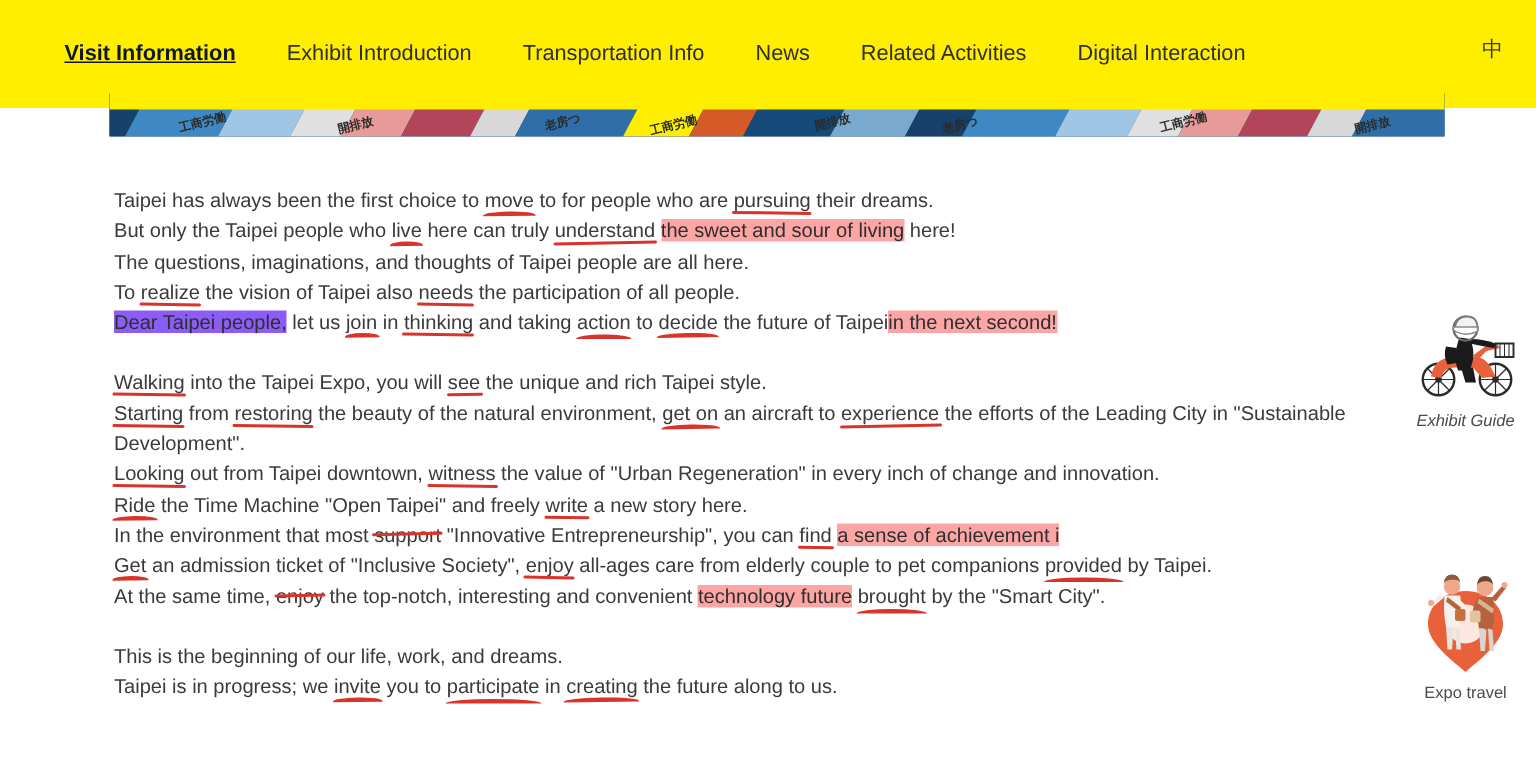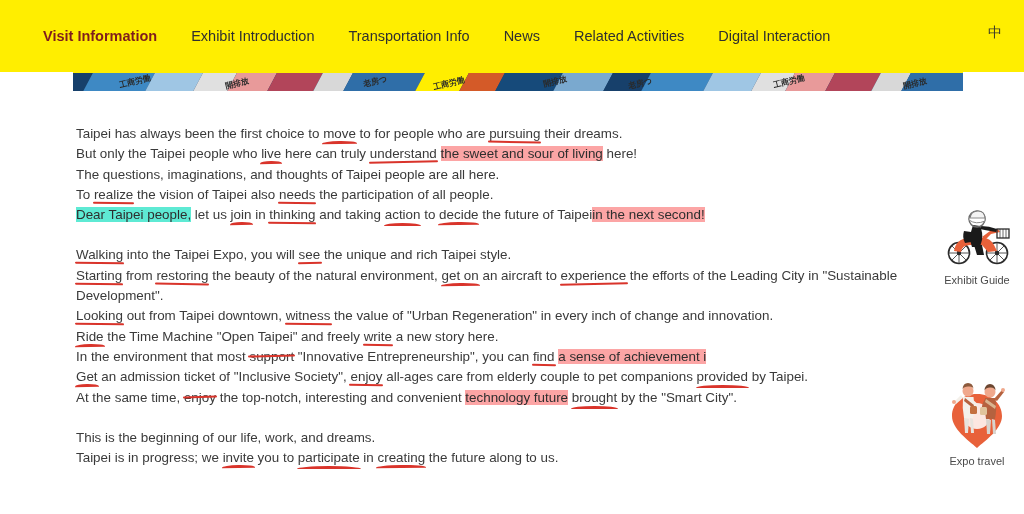--- a/index.html
+++ b/index.html
@@ -43,21 +43,21 @@
     margin-left: 26px;
     gap: 0;
   }
   .nav-link {
     font-size: 14.5px;
     color: #2f2f2f;
     padding: 0 17px;
     white-space: nowrap;
     cursor: pointer;
   }
-  .nav-link.active { font-weight: bold; color: #7f1d1d; }
+  .nav-link.active { font-weight: bold; color: #0f172a; text-decoration: underline; }
   .lang-toggle {
     position: absolute; right: 22px; top: 24px;
     font-family: "DejaVu Sans", sans-serif;
     font-size: 14px; color: #3a3a2a;
     cursor: pointer;
   }
 
   
   .banner-strip {
     position: absolute; left: 73px; top: 62px;
@@ -91,21 +91,21 @@
     width: 870px;
     font-size: 13.4px;
     color: #3a3a3a;
     line-height: 20.3px;
   }
   .content p { margin: 0; }
   .spacer { height: 20px; }
 
   
   .hl { background: #fca5a5; color: #2e2e2e; }
-  .hl-soft { background: #5eead4; color: #2e2e2e; }
+  .hl-soft { background: #8b5cf6; color: #2e2e2e; }
 
   .mk { position: relative; white-space: nowrap; }
   .mk::after {
     content: "";
     position: absolute;
     left: -1px; right: -1px;
     bottom: -2px;
     height: 2px;
     background: #d9342b;
     border-radius: 2px;
@@ -126,21 +126,21 @@
   .side-widget {
     position: absolute; right: 10px;
     width: 74px;
     text-align: center;
     cursor: pointer;
   }
   .side-widget .cap {
     font-size: 11px; color: #4a4a4a; margin-top: 1px;
     white-space: nowrap;
   }
-  #w-guide { top: 207px; }
+  #w-guide { top: 207px; font-style: italic; }
   #w-travel { top: 378px; }
 </style>
 </head>
 <body>
 
 <div class="navbar">
   <div class="nav-links">
     <div class="nav-link active">Visit Information</div>
     <div class="nav-link">Exhibit Introduction</div>
     <div class="nav-link">Transportation Info</div>

